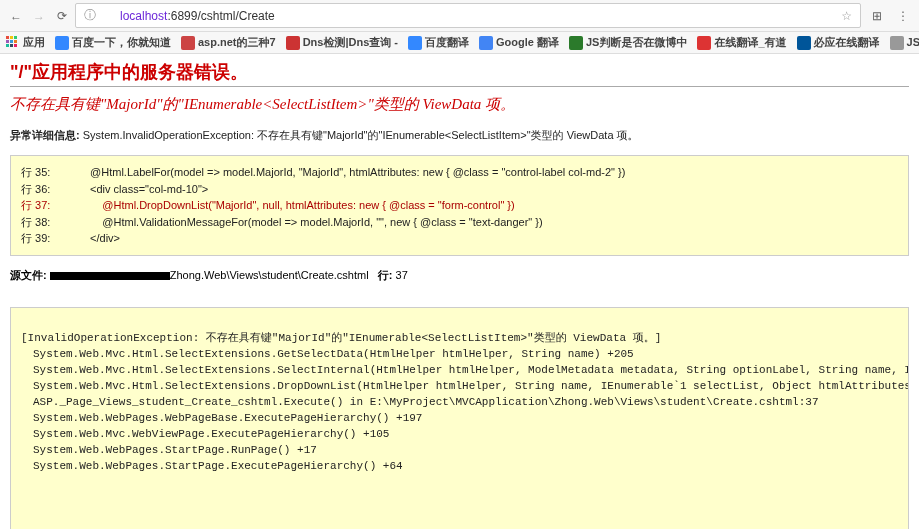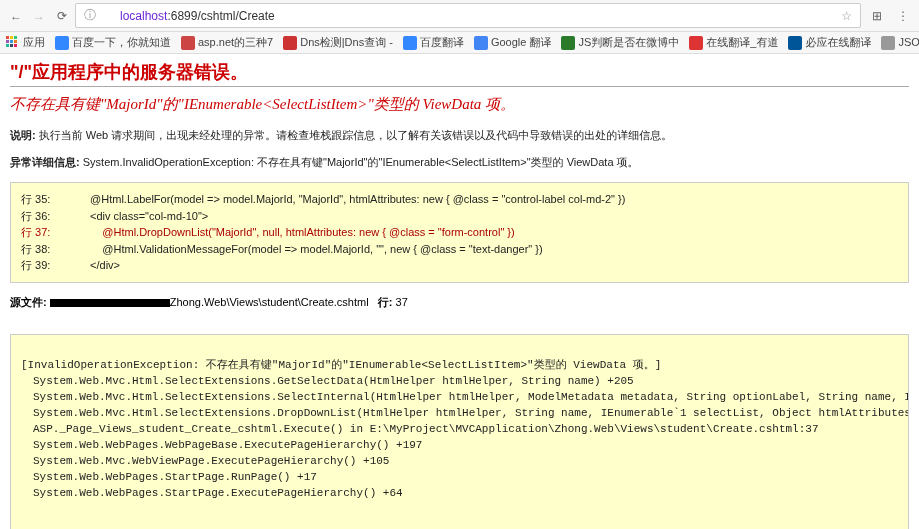--- a/index.html
+++ b/index.html
@@ -3,21 +3,21 @@
   <meta charset="utf-8">
   <style>
     body { margin: 0; font-family: Arial, sans-serif; font-size: 12px; background: #fff; }
     .chrome-bar { display: flex; align-items: center; padding: 3px 6px; border-bottom: 1px solid #ddd; background: #f7f7f7; }
     .nav-btn { width: 20px; height: 20px; display: flex; align-items: center; justify-content: center; color: #666; margin-right: 3px; cursor: pointer; }
     .url-bar { flex: 1; background: #fff; border: 1px solid #ccc; border-radius: 2px; padding: 3px 8px; font-size: 12px; color: #333; display: flex; align-items: center; }
     .url-protocol { color: #6d28d9; margin-left: 20px; }
     .star-icon { color: #999; margin-left: 5px; cursor: pointer; }
     .menu-icon { width: 20px; height: 20px; display: flex; align-items: center; justify-content: center; color: #666; margin-left: 6px; cursor: pointer; }
     .bookmark-bar { display: flex; align-items: center; padding: 3px 6px; border-bottom: 1px solid #ddd; background: #f7f7f7; font-size: 11px; color: #444; overflow: hidden; white-space: nowrap; }
-    .bm-item { display: flex; align-items: flex-end; margin-right: 10px; cursor: pointer; }
+    .bm-item { display: flex; align-items: flex-end; margin-right: 10px; cursor: pointer; font-weight: bold; }
     .bm-icon { width: 14px; height: 14px; margin-right: 3px; display: inline-block; background: #888; border-radius: 2px; }
     .apps-icon { background: none; display: grid; grid-template-columns: repeat(3,3px); grid-template-rows: repeat(3,3px); gap: 1px; }
     .apps-icon span { background: #e74c3c; }
     .apps-icon span:nth-child(2){background:#f1c40f}.apps-icon span:nth-child(3){background:#2ecc71}.apps-icon span:nth-child(4){background:#9b59b6}.apps-icon span:nth-child(5){background:#3498db}.apps-icon span:nth-child(6){background:#e67e22}.apps-icon span:nth-child(7){background:#1abc9c}.apps-icon span:nth-child(8){background:#34495e}.apps-icon span:nth-child(9){background:#e91e63}
     .content { padding: 6px 10px; font-family: Verdana, sans-serif; }
     .err-title { color: #cc0000; font-size: 18px; font-family: SimSun, "微软雅黑", sans-serif; font-weight: bold; margin-bottom: 2px; }
     hr { border: none; border-top: 1px solid #aaa; margin: 0 0 8px 0; }
     .err-sub { color: #cc0000; font-size: 15px; font-style: italic; font-family: SimSun, serif; margin-bottom: 14px; }
     .desc-line { font-size: 11px; margin-bottom: 12px; color: #222; }
     .desc-line b { font-weight: bold; }
@@ -98,21 +98,20 @@
       <span class="bm-icon" style="background:#999"></span>
       <span>JSON格式化工具 JS</span>
     </div>
 
 </div>
 
 <div class="content">
   <div class="err-title">"/"应用程序中的服务器错误。</div>
   <hr>
   <div class="err-sub">不存在具有键"MajorId"的"IEnumerable&lt;SelectListItem&gt;"类型的 ViewData 项。</div>
-  <div class="desc-line"><b>说明:</b> <span>执行当前 Web 请求期间，出现未经处理的异常。请检查堆栈跟踪信息，以了解有关该错误以及代码中导致错误的出处的详细信息。</span></div>
   <div class="desc-line"><b>异常详细信息:</b> <span>System.InvalidOperationException: 不存在具有键"MajorId"的"IEnumerable&lt;SelectListItem&gt;"类型的 ViewData 项。</span></div>
 
   <div class="code-block"><span>行 35:             @Html.LabelFor(model =&gt; model.MajorId, "MajorId", htmlAttributes: new { @class = "control-label col-md-2" })</span>
 <span>行 36:             &lt;div class="col-md-10"&gt;</span>
 <span class="hl">行 37:                 @Html.DropDownList("MajorId", null, htmlAttributes: new { @class = "form-control" })</span>
 <span>行 38:                 @Html.ValidationMessageFor(model =&gt; model.MajorId, "", new { @class = "text-danger" })</span>
 <span>行 39:             &lt;/div&gt;</span></div>
 
   <div class="srcfile">
     <b>源文件:</b> <span class="redact"></span><span>Zhong.Web\Views\student\Create.cshtml</span>&nbsp;&nbsp;&nbsp;<b>行:</b> <span>37</span>

